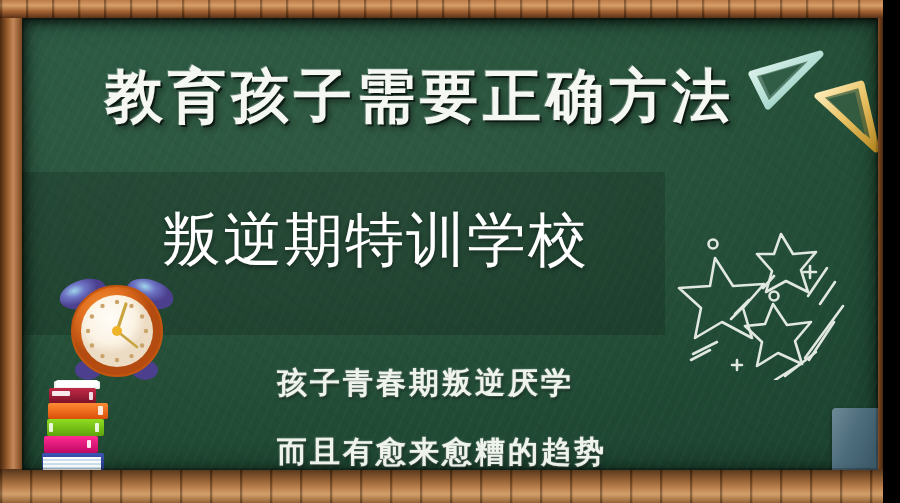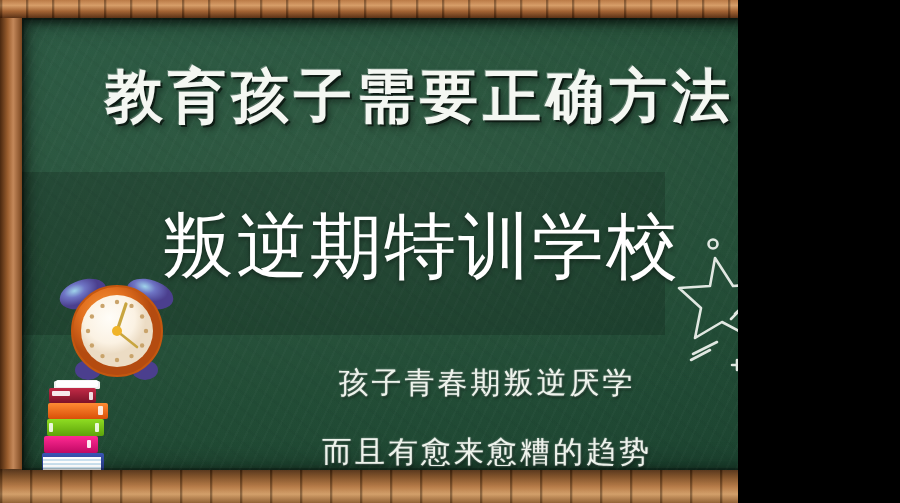--- a/index.html
+++ b/index.html
@@ -4,21 +4,21 @@
 <title>Blackboard Poster</title>
 <style>
   * { margin:0; padding:0; box-sizing:border-box; }
   html,body{ background:#000; }
   body{
     font-family:"Liberation Sans", sans-serif;
   }
 
   #poster{
     position:relative;
-    width:738px;
+    width:883px;
     height:503px;
     overflow:hidden;
     background:#5a3a1d;
   }
 
   
   .wood-frame{
     position:absolute;
     inset:0;
     background:
@@ -110,34 +110,35 @@
     white-space:nowrap;
     padding-right:60px;
   }
 
   
   .main-title{
     position:absolute;
     left:140px; top:192px;
     font-family:"DejaVu Serif","Liberation Serif",serif;
     font-weight:normal;
-    font-size:72px;
+    font-size:59px;
     line-height:1;
     letter-spacing:2px;
     color:#ffffff;
     text-shadow:0 2px 5px rgba(0,0,0,.45);
     white-space:nowrap;
   }
 
   
   .sub-wrap{
     position:absolute;
     left:255px; top:345px;
     width:420px;
-    text-align:center;
+    text-align:left;
+    font-weight:bold;
   }
   .sub-line{
     font-family:"DejaVu Sans","Liberation Sans",sans-serif;
     font-size:30px;
     letter-spacing:3px;
     color:#eef3ec;
     text-shadow:0 0 2px rgba(255,255,255,.55), 1px 2px 3px rgba(0,0,0,.5);
     white-space:nowrap;
   }
   .sub-line + .sub-line{ margin-top:28px; }

